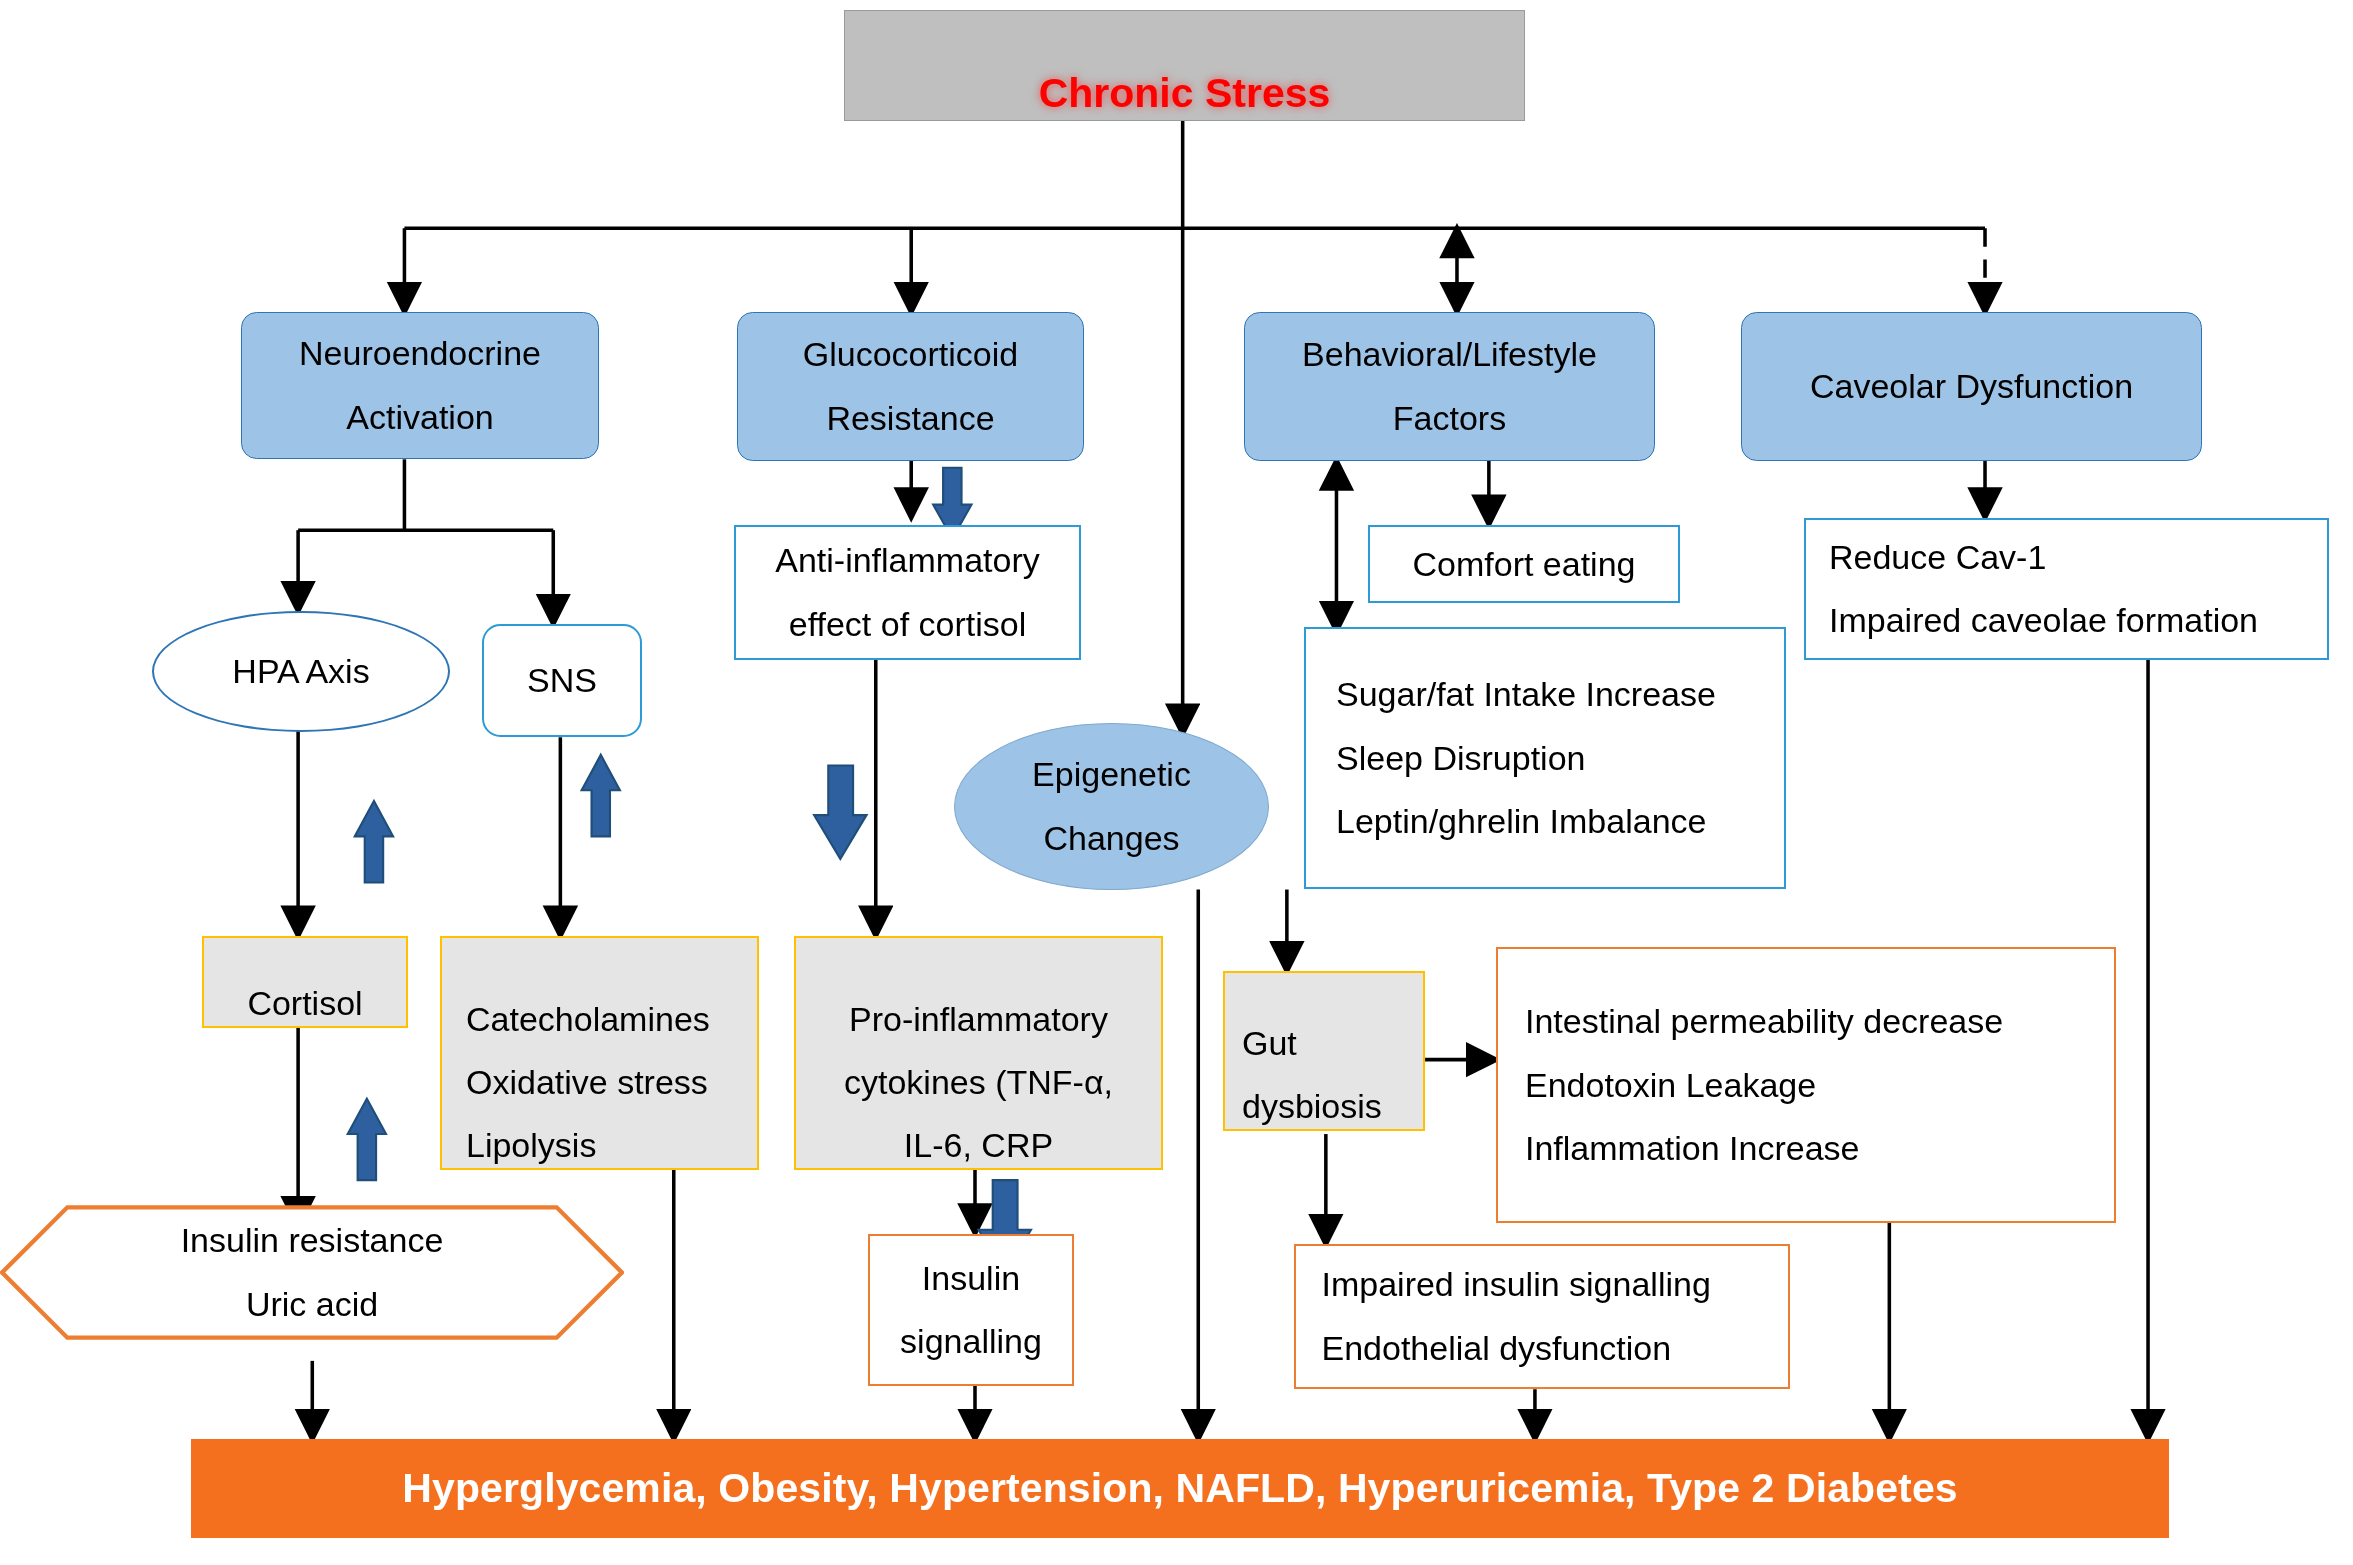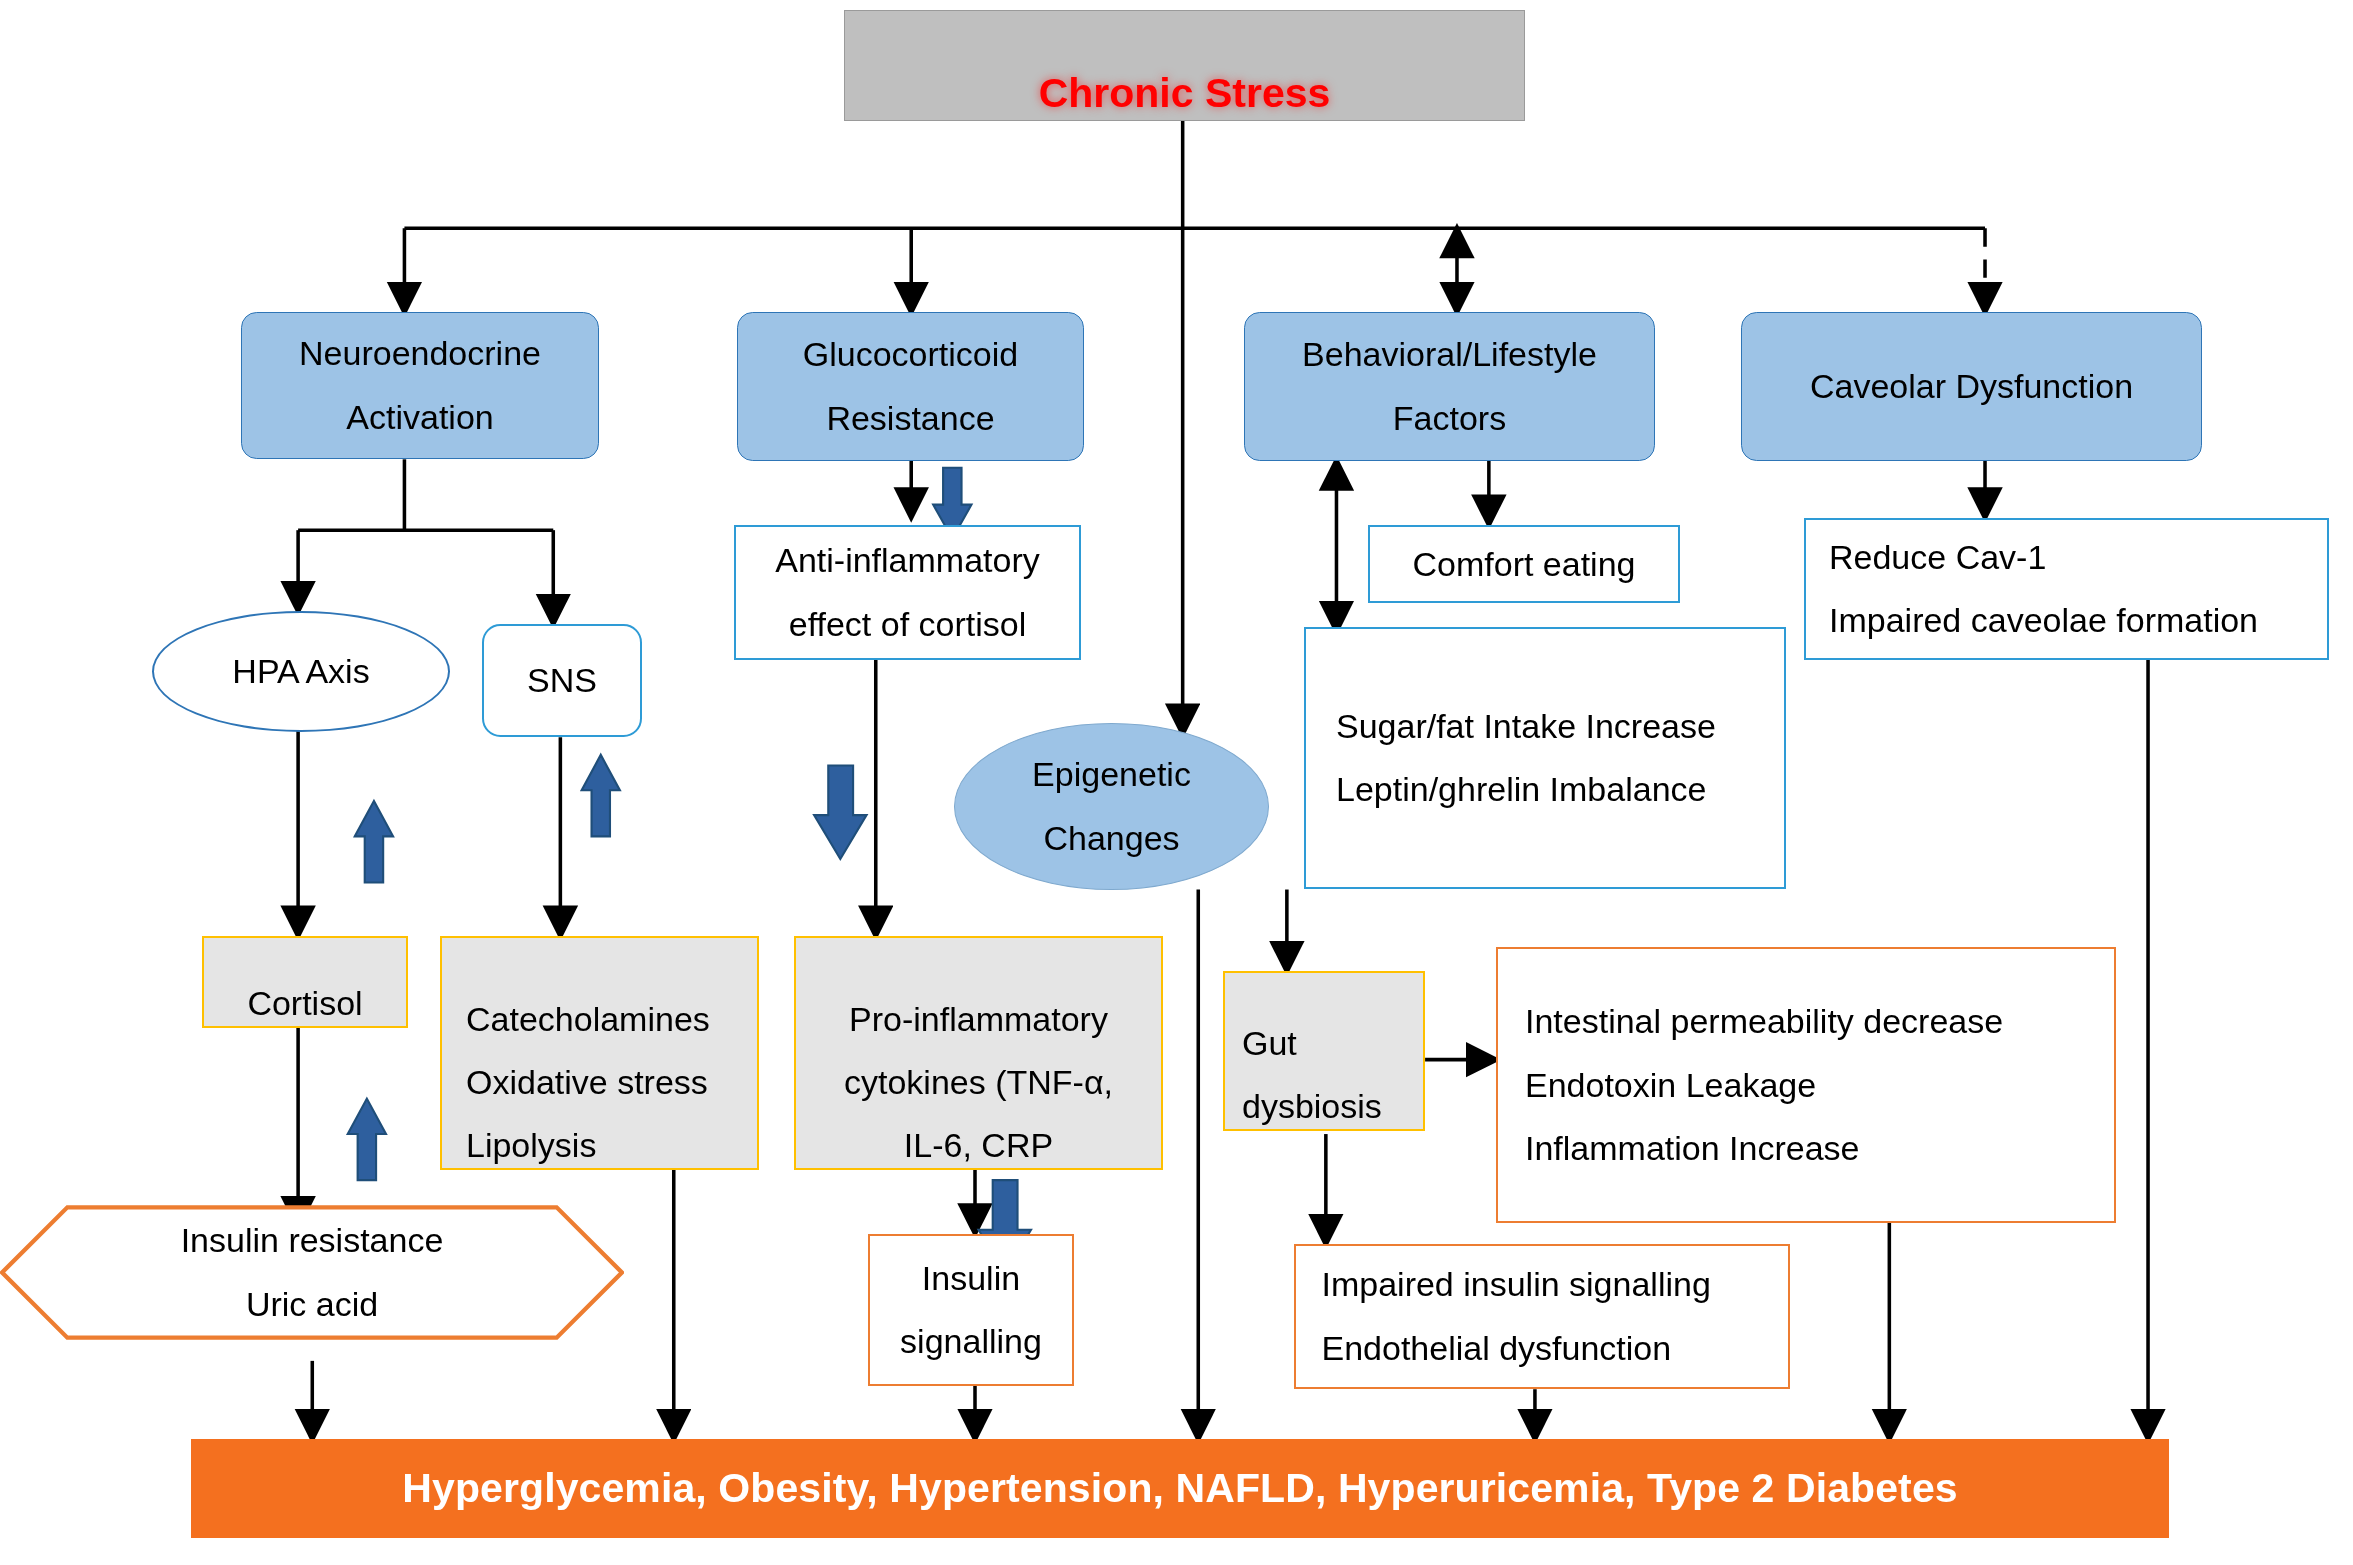--- a/index.html
+++ b/index.html
@@ -231,20 +231,21 @@
     <span class="line">Epigenetic</span>
     <span class="line">Changes</span>
   </div>
 
   <div class="node blue-out" style="left:1368px; top:525px; width:312px; height:78px;">
     <span class="line">Comfort eating</span>
   </div>
 
   <div class="node blue-out multi-line" style="left:1304px; top:627px; width:482px; height:262px; padding-left:30px; align-items:flex-start; text-align:left;">
     <span class="line">Sugar/fat Intake Increase</span>
+    <span class="line">Sleep Disruption</span>
     <span class="line">Leptin/ghrelin Imbalance</span>
   </div>
 
   <div class="node blue-out multi-line" style="left:1804px; top:518px; width:525px; height:142px; padding-left:23px; align-items:flex-start; text-align:left;">
     <span class="line">Reduce Cav-1</span>
     <span class="line">Impaired caveolae formation</span>
   </div>
 
   <div class="node yellow-out" style="left:202px; top:936px; width:206px; height:92px;">
     <span class="line">Cortisol</span>

